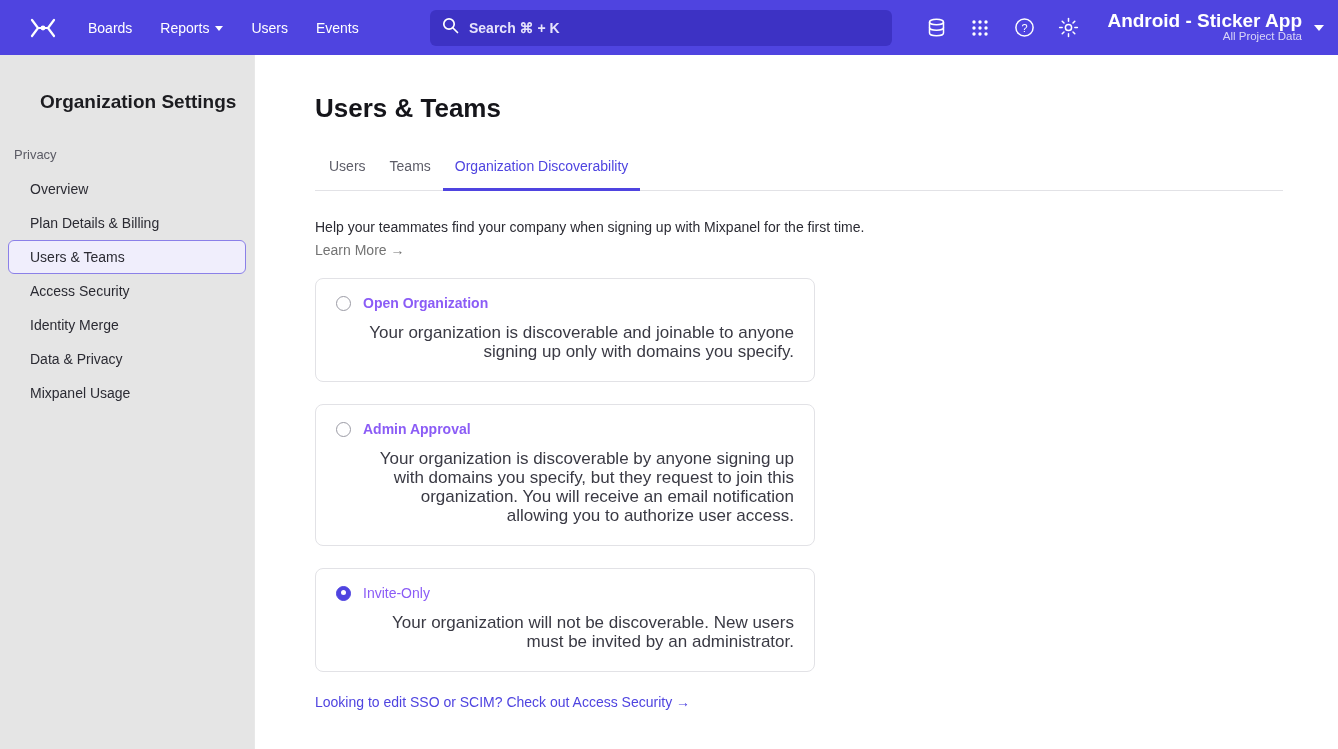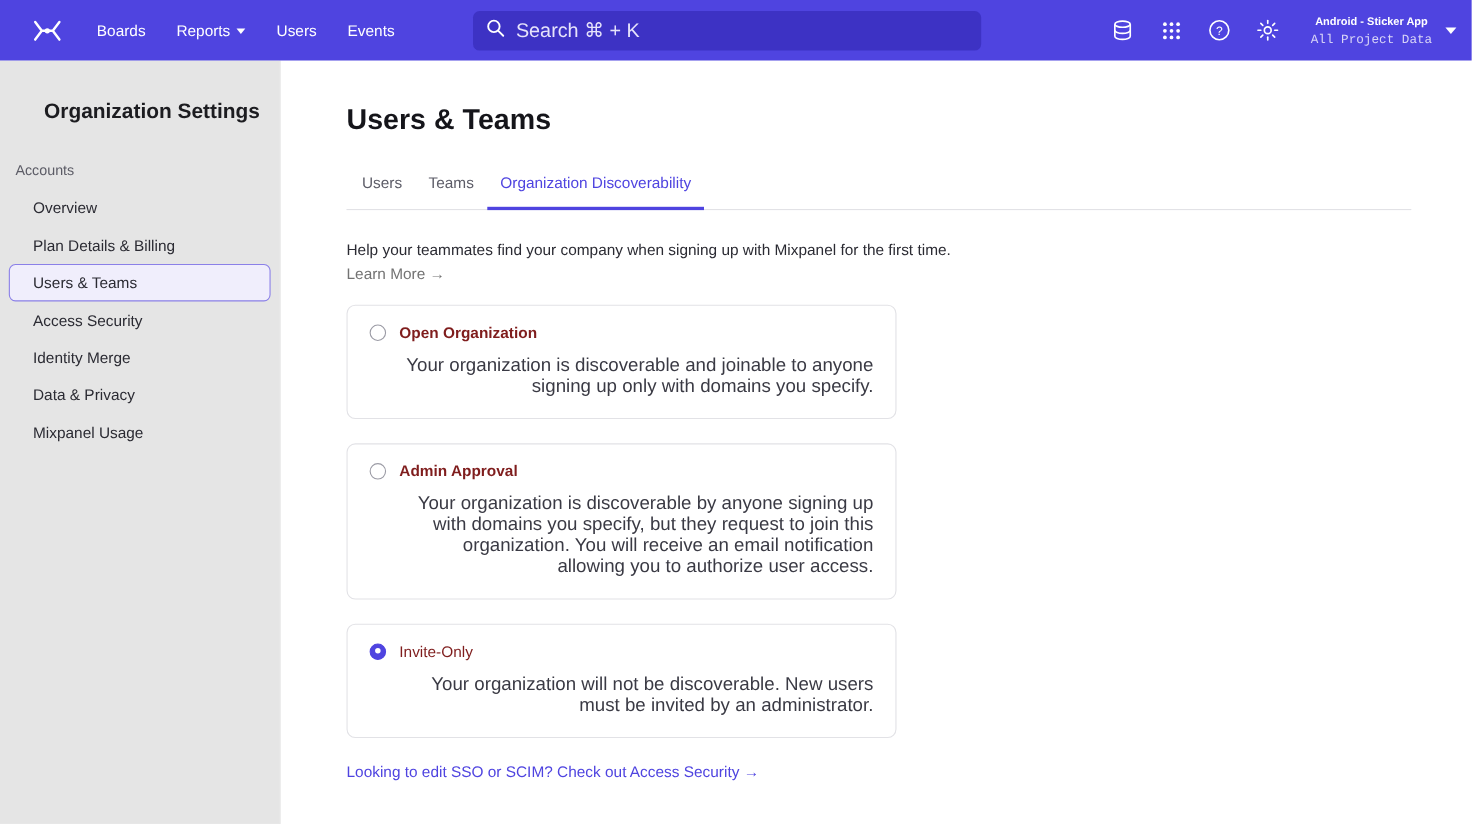--- a/index.html
+++ b/index.html
@@ -49,21 +49,22 @@
     background: #3d32c4;
     border-radius: 6px;
     display: flex;
     align-items: center;
     padding: 0 12px;
     gap: 10px;
     cursor: text;
   }
   .search-text {
     color: #e6e3fb;
-    font-size: 18px;
+    font-size: 14px;
+    font-weight: bold;
   }
   .right-icons {
     margin-left: auto;
     display: flex;
     align-items: center;
     gap: 18px;
   }
   .icon-btn {
     width: 26px; height: 26px;
     display: flex; align-items: center; justify-content: center;
@@ -71,22 +72,22 @@
     cursor: pointer;
   }
   .project-switch {
     display: flex;
     align-items: center;
     gap: 12px;
     color: #fff;
     cursor: pointer;
     padding-left: 8px;
   }
-  .project-name { font-size: 10px; font-weight: bold; line-height: 17px; text-align: center;}
-  .project-sub { font-size: 11.5px; color: #d9d5f7; line-height: 15px; text-align: right; font-family: Liberation Mono, monospace;}
+  .project-name { font-size: 19px; font-weight: bold; line-height: 17px; text-align: center;}
+  .project-sub { font-size: 11.5px; color: #d9d5f7; line-height: 15px; text-align: right;}
   .chev-down {
     width: 0; height: 0;
     border-left: 5px solid transparent;
     border-right: 5px solid transparent;
     border-top: 6px solid #ffffff;
   }
   
   .body-wrap { display: flex; height: 694px; }
   .sidebar {
     width: 255px;
@@ -199,21 +200,21 @@
     content: "";
     position: absolute;
     top: 3.5px; left: 3.5px;
     width: 5px; height: 5px;
     border-radius: 50%;
     background: #fff;
   }
   .option-label {
     font-size: 14px;
     font-weight: bold;
-    color: #7f1d1d;
+    color: #8b5cf6;
   }
   .option-label.light { font-weight: normal; text-align: center; }
   .option-desc {
     font-size: 17px;
     line-height: 19px;
     color: #3a3a44;
     padding-left: 20px;
     max-width: 470px;
     text-align: right;
   }
@@ -312,21 +313,21 @@
       </div>
       <span class="chev-down"></span>
     </div>
   </div>
 </div>
 
 <div class="body-wrap">
 
   <div class="sidebar">
     <h1>Organization Settings</h1>
-    <div class="sidebar-section">Accounts</div>
+    <div class="sidebar-section">Privacy</div>
 
     <div class="sidebar-item">
       <span>Overview</span>
     </div>
     <div class="sidebar-item">
       <span>Plan Details &amp; Billing</span>
     </div>
     <div class="sidebar-item active">
       <span>Users &amp; Teams</span>
     </div>

